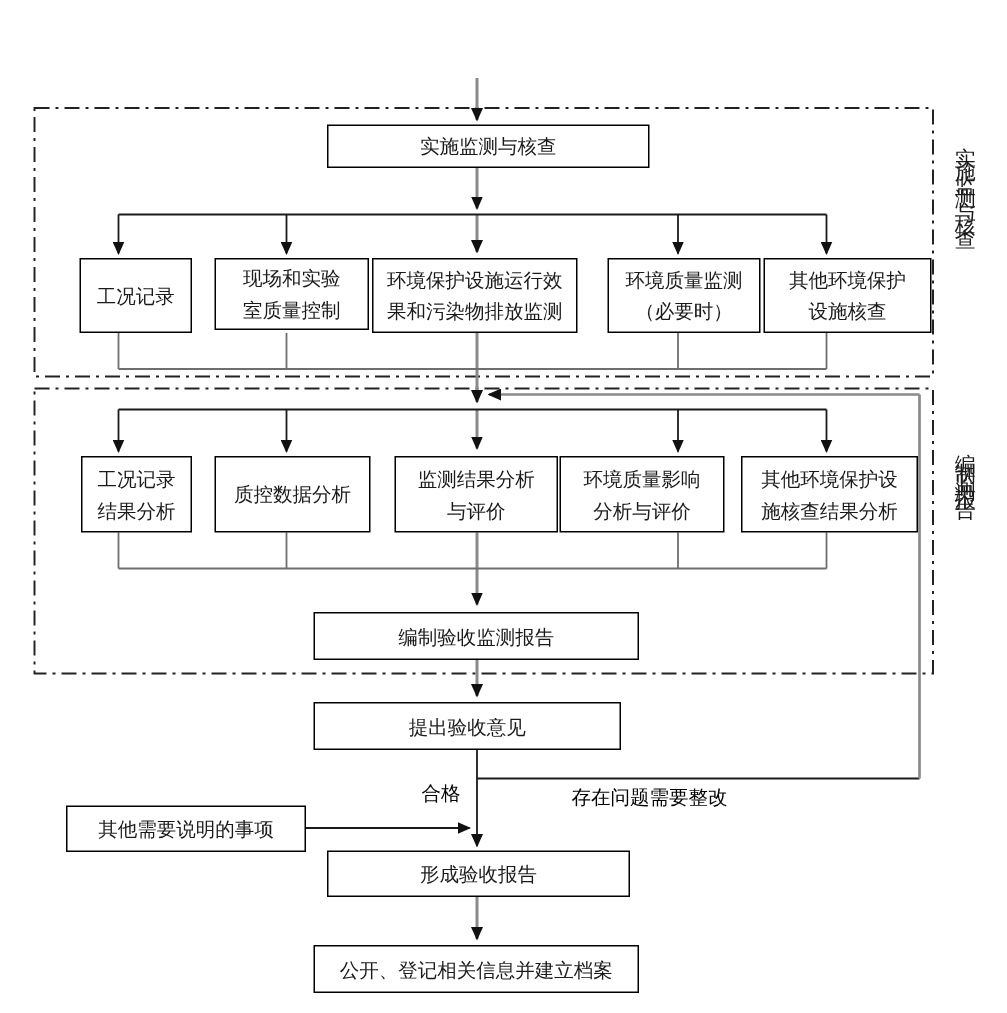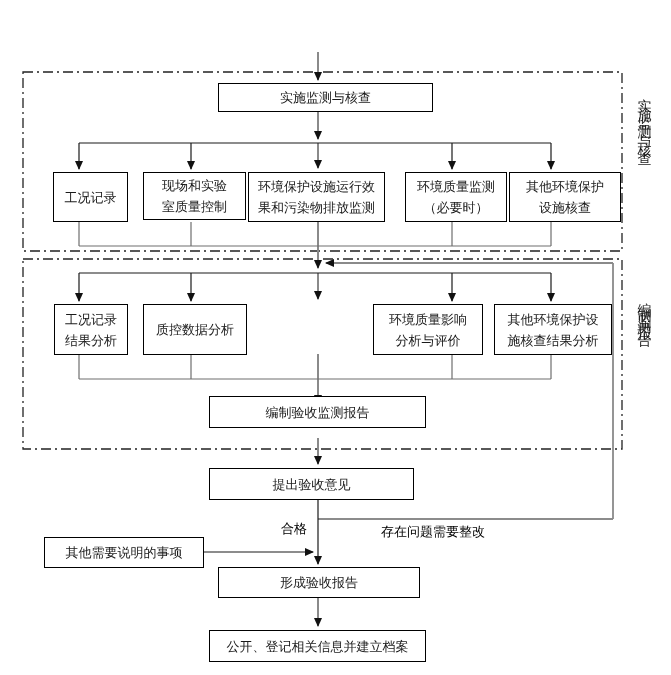--- a/index.html
+++ b/index.html
@@ -1,18 +1,18 @@
 <!DOCTYPE html>
 <html><head>
 <meta charset="utf-8">
 <style>
   html,body{margin:0;padding:0;background:#ffffff;}
   #canvas{
     position:relative;width:671px;height:675px;background:#ffffff;overflow:hidden;
-    font-family:Liberation Serif, serif;color:#1a1a1a;
+    font-family:Liberation Sans, sans-serif;color:#1a1a1a;
   }
   svg.overlay{position:absolute;left:0;top:0;width:671px;height:675px;}
   .fbox{
     position:absolute;box-sizing:border-box;border:1.5px solid #000;background:#fff;
     display:flex;align-items:center;justify-content:center;
     font-size:13px;line-height:21px;color:#1a1a1a;
   }
   .fbox span{white-space:pre-line;text-align:center;display:block;}
   .edge-label{
     position:absolute;font-size:13px;line-height:16px;color:#000000;white-space:nowrap;
@@ -123,30 +123,34 @@
 设施核查</span>
   </div>
 
   <div class="fbox" style="left:54px;top:304px;width:74px;height:51px">
     <span>工况记录
 结果分析</span>
   </div>
   <div class="fbox" style="left:143px;top:304px;width:104px;height:51px">
     <span>质控数据分析</span>
   </div>
+  <div class="fbox" style="left:263px;top:304px;width:109px;height:51px">
+    <span>监测结果分析
+与评价</span>
+  </div>
   <div class="fbox" style="left:373px;top:304px;width:110px;height:51px">
     <span>环境质量影响
 分析与评价</span>
   </div>
   <div class="fbox" style="left:494px;top:304px;width:118px;height:51px">
     <span>其他环境保护设
 施核查结果分析</span>
   </div>
 
-  <div class="fbox" style="left:209px;top:396px;width:217px;height:32px">
+  <div class="fbox" style="left:209px;top:408px;width:217px;height:32px">
     <span>编制验收监测报告</span>
   </div>
 
   <div class="fbox" style="left:209px;top:468px;width:205px;height:32px">
     <span>提出验收意见</span>
   </div>
 
   <div class="edge-label" style="left:281px;top:521px">合格</div>
   <div class="edge-label" style="left:381px;top:524px">存在问题需要整改</div>
 

